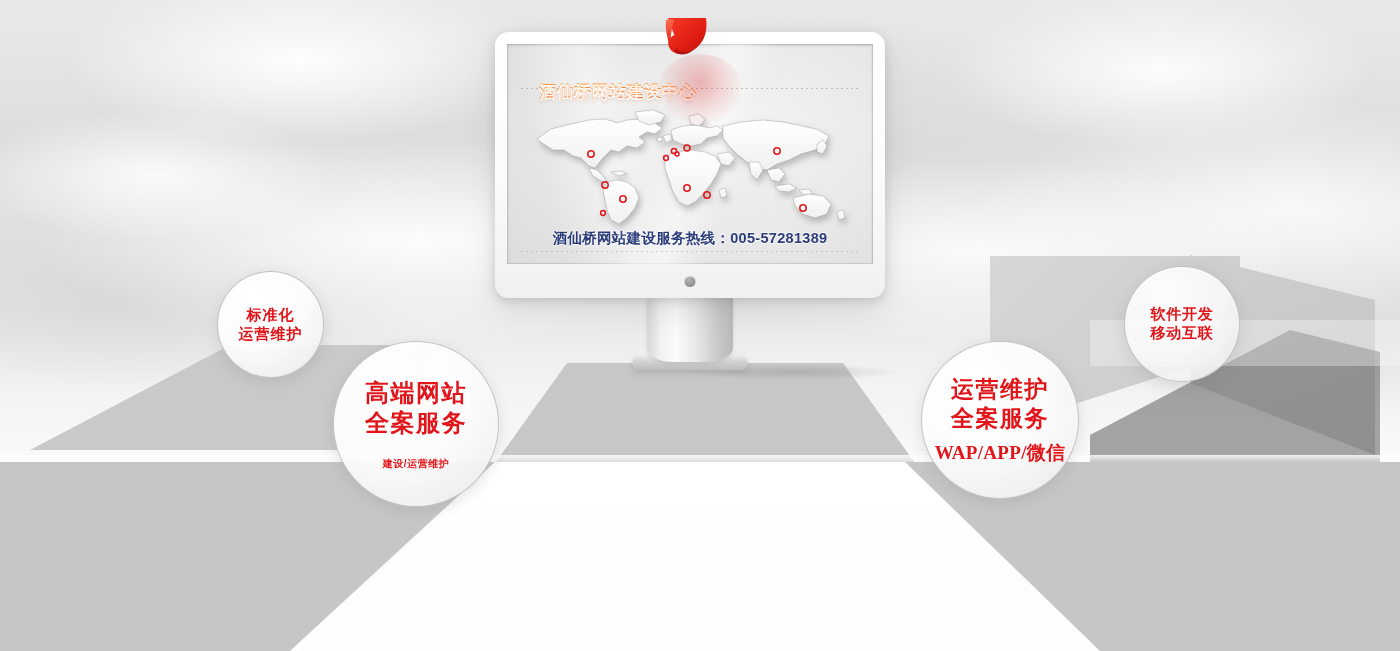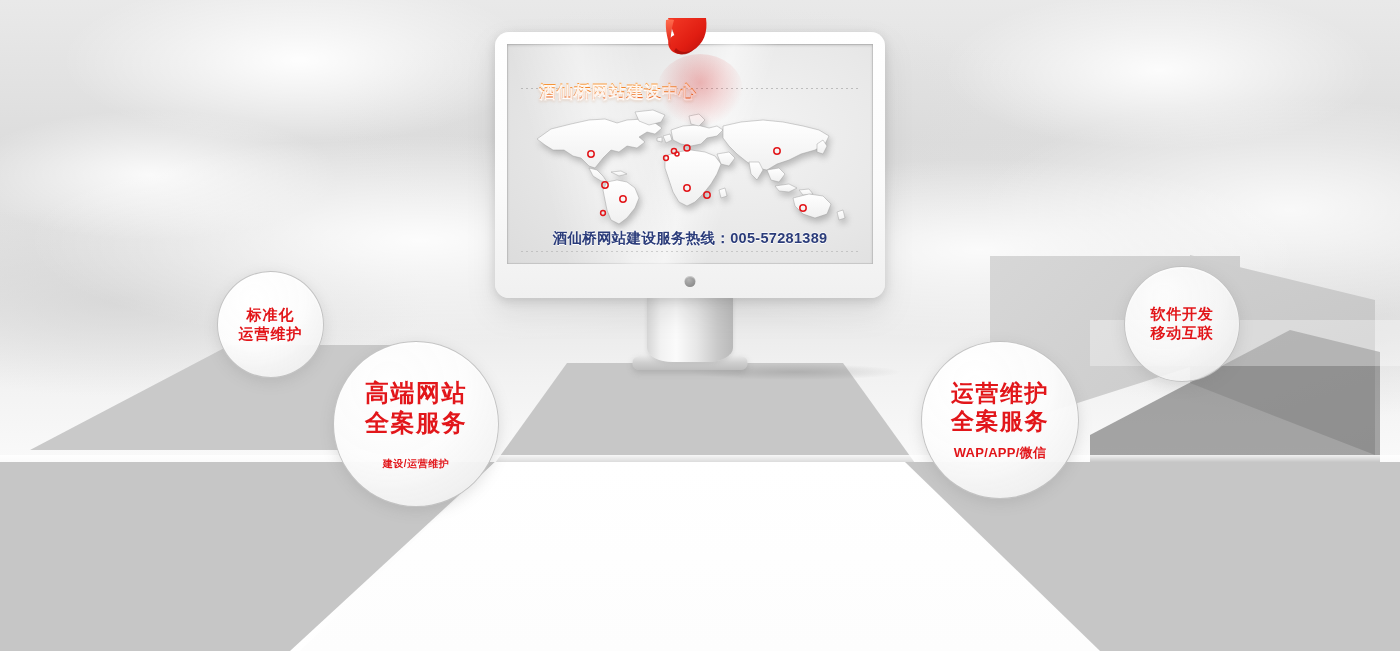--- a/index.html
+++ b/index.html
@@ -298,21 +298,21 @@
   .bubble-2 .ln-big { font-size: 24px; letter-spacing: 1.5px; }
   .bubble-2 .ln-sm  { font-size: 10px; letter-spacing: .5px; margin-top: 20px; }
 
   
   .bubble-3 {
     left: 921px; top: 341px;
     width: 158px; height: 158px;
     z-index: 9;
   }
   .bubble-3 .ln-big { font-size: 23px; letter-spacing: 1.5px; }
-  .bubble-3 .ln-sm  { font-size: 13px; letter-spacing: .3px; margin-top: 9px; }
+  .bubble-3 .ln-sm  { font-size: 19px; letter-spacing: .3px; margin-top: 9px; font-family: Liberation Serif, serif; }
 
   
   .bubble-4 {
     left: 1124px; top: 266px;
     width: 116px; height: 116px;
     z-index: 8;
     background: radial-gradient(circle at 34% 26%, rgba(255,255,255,.93) 0%, rgba(250,250,250,.90) 50%, rgba(238,238,238,.84) 84%, rgba(228,228,228,.80) 100%);
   }
   .bubble-4 .ln { font-size: 15px; letter-spacing: .8px; }
 </style>

